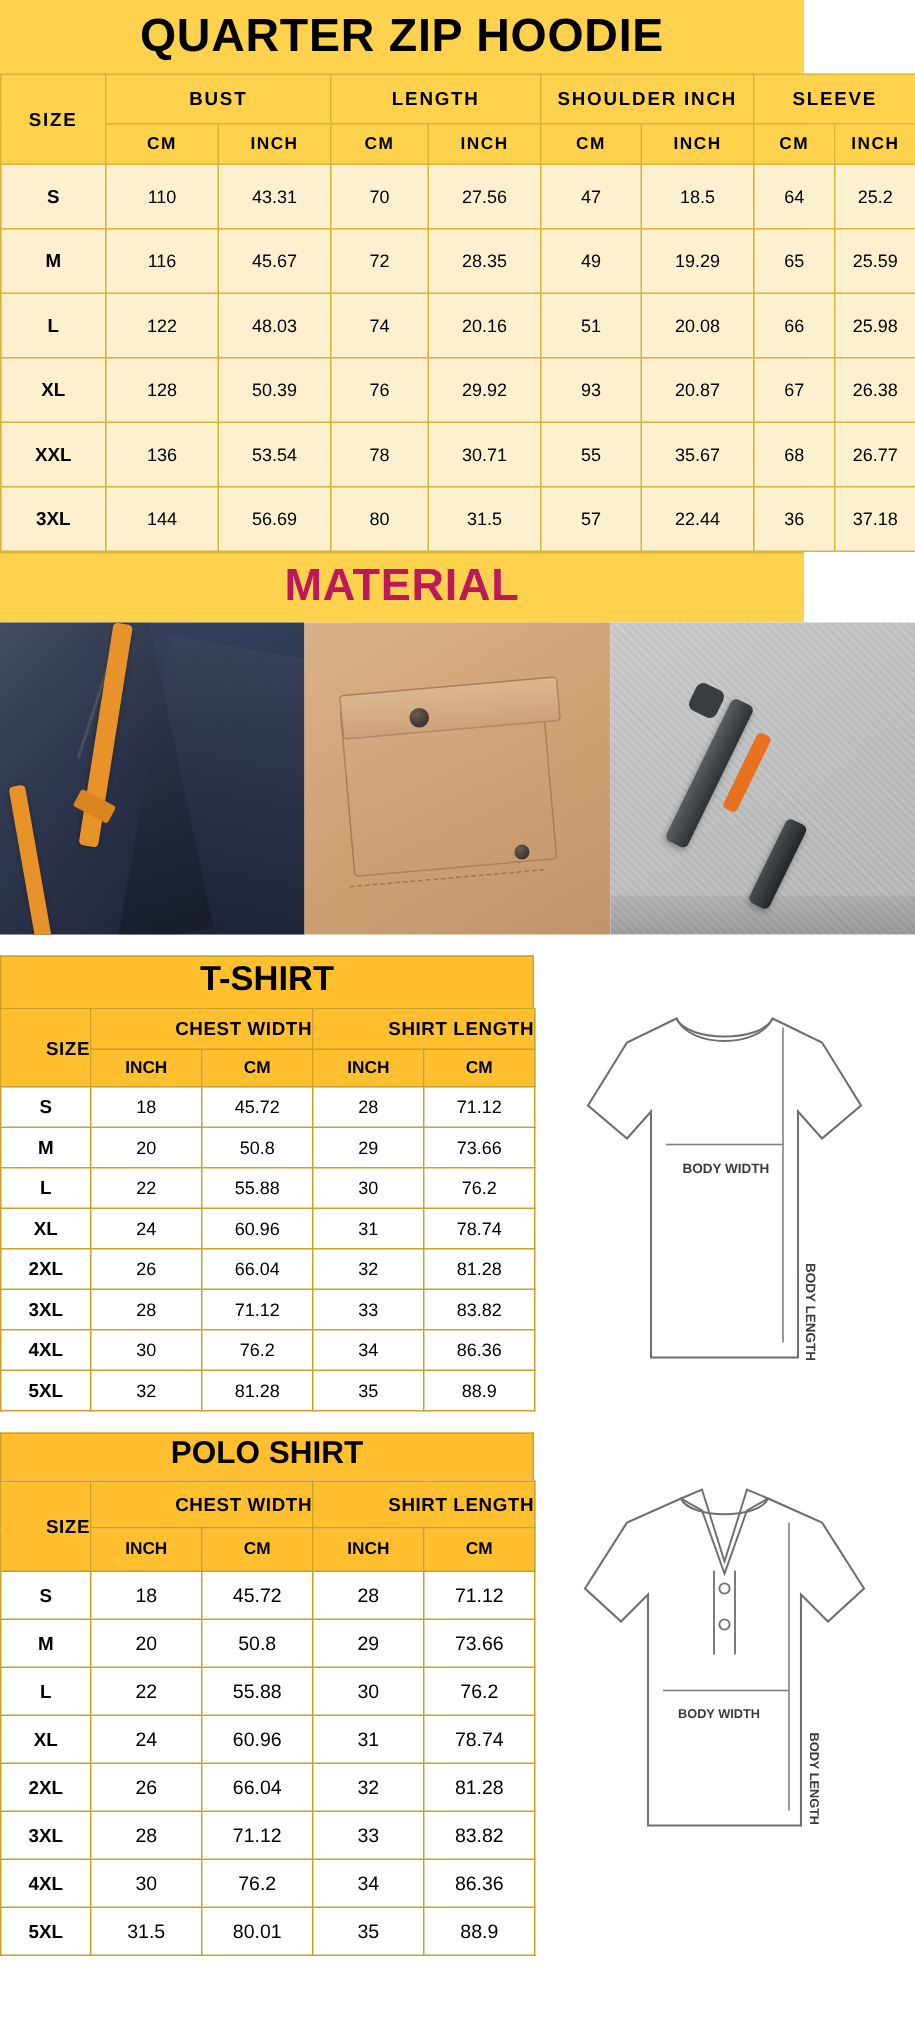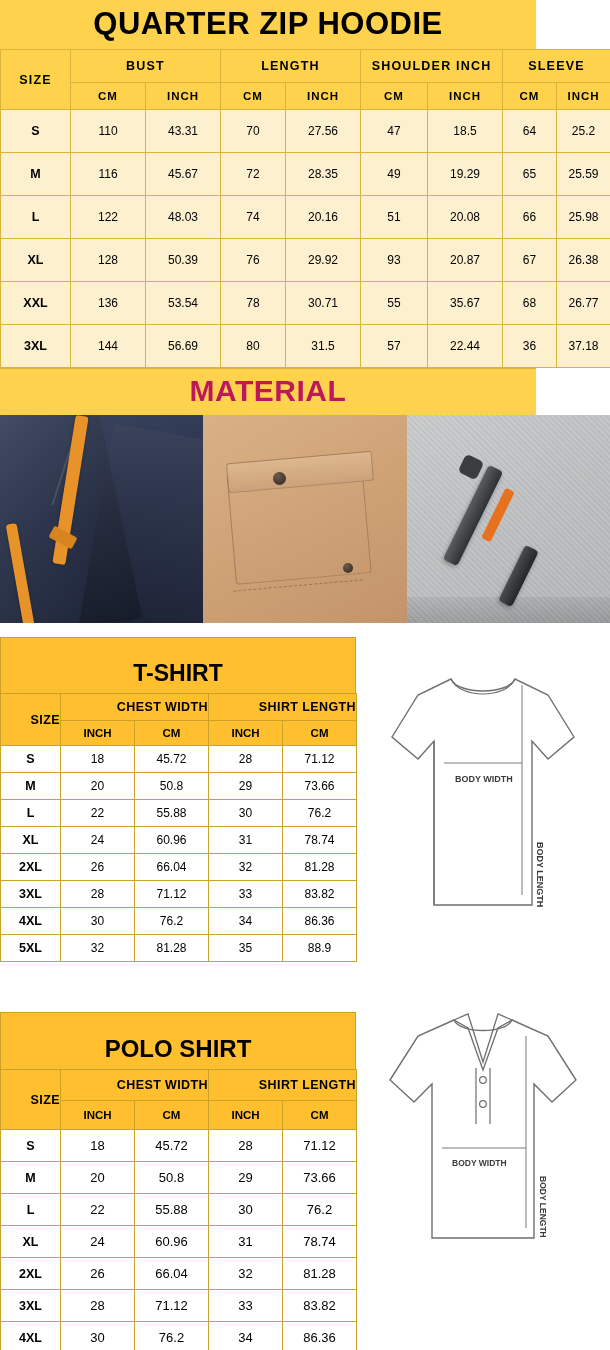--- a/index.html
+++ b/index.html
@@ -123,41 +123,41 @@
   
   .shirt-block { display: flex; width: 610px; background: #fff; }
   .tbl-col { width: 356px; }
   .img-col { width: 254px; position: relative; }
 
   .shirt-title {
     background: #ffbf2e;
     text-align: center;
     font-size: 23px;
     font-weight: bold;
-    padding: 22px 0 6px 0;
+    padding: 1px 0 6px 0;
     color: #000;
     border: 1px solid #c9a227;
     border-bottom: none;
   }
   table.shirt { width: 356px; border-collapse: collapse; table-layout: fixed; }
   table.shirt td {
     border: 1px solid #c9a227;
     text-align: center;
     font-size: 12px;
     color: #000;
     padding: 6px 0;
     background: #ffffff;
   }
   table.shirt td.hdr { background:#ffbf2e; font-weight:bold; font-size:12.5px; letter-spacing:0.4px;text-align:right; }
   table.shirt td.sub { background:#ffbf2e; font-weight:bold; font-size:11.5px; }
   table.shirt td.szc { font-weight:bold; font-size:12.5px; }
 
   
   table.polo td { padding: 8px 0; font-size: 13px; }
-  .polo-title { font-size: 24px; margin-top: 36px; }
+  .polo-title { font-size: 21px; }
 
   
   .draw { position:absolute; inset:0; }
 
   .gap { height: 14px; background:#fff; }
 </style>
 </head>
 <body>
 
 <div class="page">

